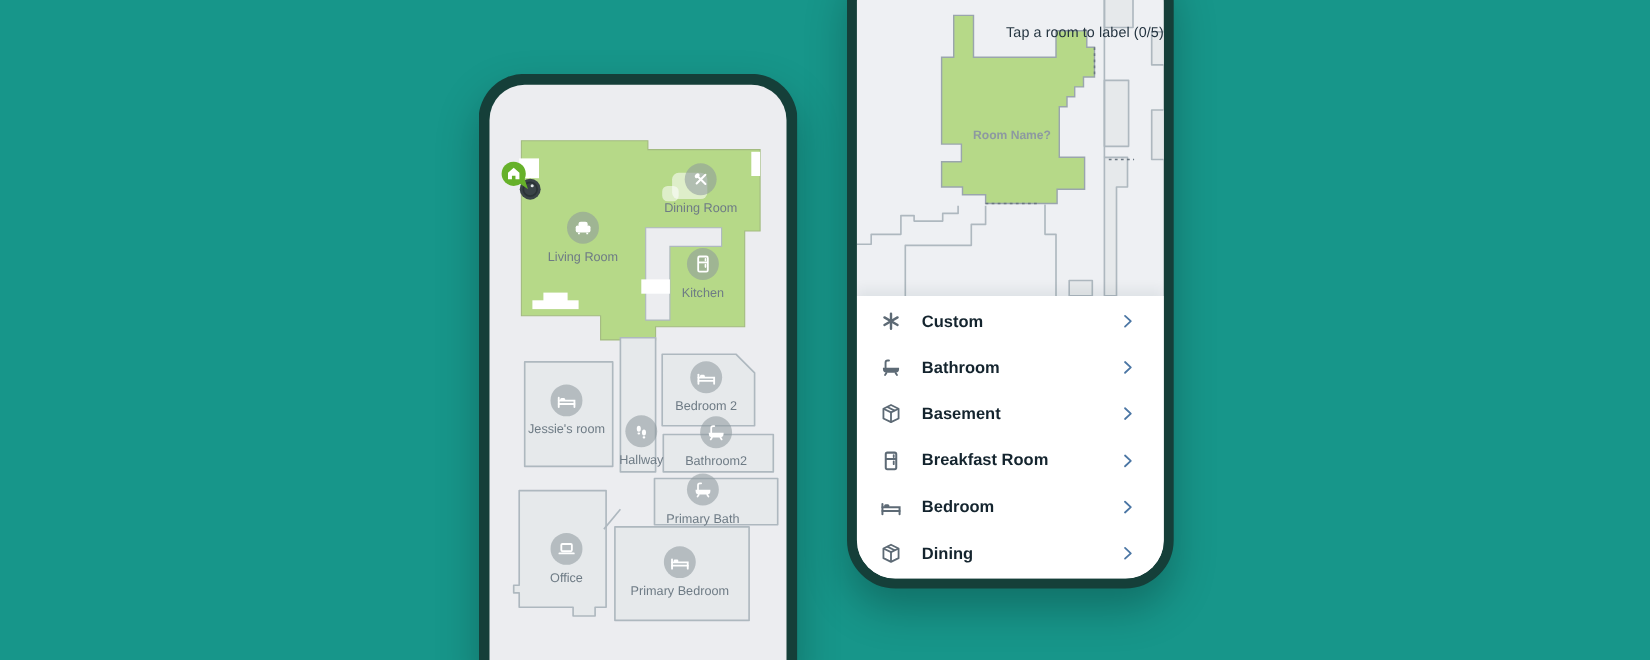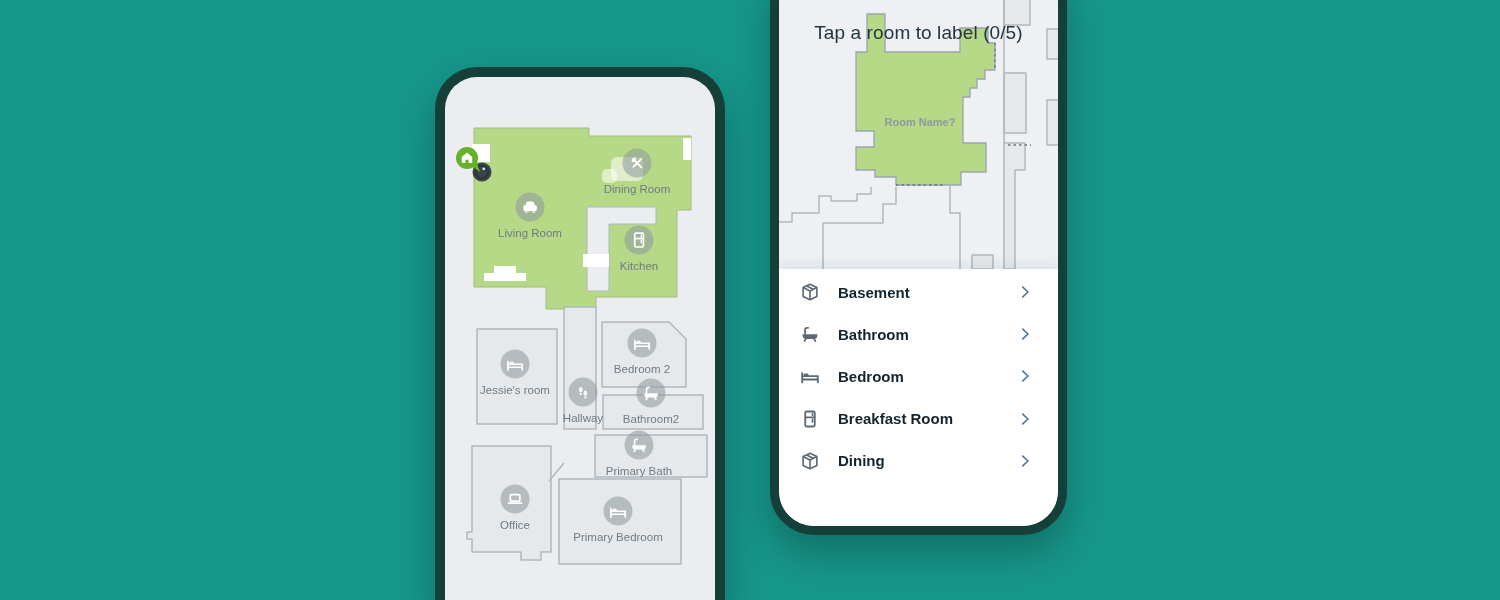--- a/index.html
+++ b/index.html
@@ -13,22 +13,22 @@
     border-radius:42px 42px 0 0;background:var(--screen);
     box-shadow:0 18px 38px rgba(0,0,0,.25);}
   .phone-right{left:770px;top:-42px;width:279px;height:559px;
     border:9px solid var(--frame);border-radius:44px;background:var(--mapbg);
     box-shadow:0 18px 38px rgba(0,0,0,.25);overflow:hidden;}
   .phone svg{display:block;}
   svg text{font-family:"Liberation Sans","DejaVu Sans",sans-serif;}
   .map-label{font-size:11.5px;fill:var(--label);}
   .room-name{font-size:11px;font-weight:bold;fill:var(--roomname);}
   
-  .map-instruction{position:absolute;top:55px;left:0;width:100%;text-align:center;
-    font-size:19px;color:var(--header);letter-spacing:.1px;}
+  .map-instruction{position:absolute;top:55px;left:0;width:100%;text-align:right;
+    font-size:13px;color:var(--header);letter-spacing:.1px;}
   .sheet{position:absolute;left:0;top:302px;width:100%;height:257px;background:#fff;
     border-radius:0 0 34px 34px;box-shadow:0 -5px 12px rgba(20,40,50,.07);
     padding-top:2px;box-sizing:border-box;}
   .row{display:flex;align-items:center;height:42.2px;padding:0 24px 0 20px;cursor:pointer;}
   .row .ricon{width:22px;height:22px;flex:0 0 22px;color:var(--listicon);}
   .row .rlabel{margin-left:17px;font-size:15px;font-weight:bold;color:var(--listtext);}
   .row .chev{margin-left:auto;width:18px;height:18px;color:var(--chev);}
 </style>
 </head>
 <body>
@@ -219,66 +219,79 @@
       </g>
       <text class="room-name" x="141" y="159" text-anchor="middle">Room Name?</text>
     </svg>
 
     <div class="map-instruction">Tap a room to label (0/5)</div>
 
     <div class="sheet">
       <div id="room-list">
           <div class="row">
             <svg class="ricon" viewBox="0 0 24 24">
+              <g stroke="currentColor" stroke-width="2.4" stroke-linecap="round" fill="none">
+                <path d="M12 4.5 V19.5"></path>
+                <path d="M5.5 8.25 L18.5 15.75"></path>
+                <path d="M18.5 8.25 L5.5 15.75"></path>
+              </g>
+            </svg>
+            <span class="rlabel">Custom</span>
+            <svg class="chev" viewBox="0 0 24 24">
+              <path d="M9 5.5 L16 12 L9 18.5" fill="none" stroke="currentColor" stroke-width="2.2" stroke-linecap="round" stroke-linejoin="round"></path>
+            </svg>
+          </div>
+          <div class="row">
+            <svg class="ricon" viewBox="0 0 24 24">
+              <path d="M4 12.3 H20 V13.6 a3.8 3.8 0 0 1 -3.8 3.8 H7.8 A3.8 3.8 0 0 1 4 13.6 Z" fill="currentColor"></path>
+              <g stroke="currentColor" stroke-width="1.9" fill="none" stroke-linecap="round">
+                <path d="M6.6 12.3 V7.2 a2 2 0 0 1 2 -2 h1.4"></path>
+                <path d="M7.4 17.6 L6.1 19.6 M16.6 17.6 L17.9 19.6"></path>
+              </g>
+            </svg>
+            <span class="rlabel">Bathroom</span>
+            <svg class="chev" viewBox="0 0 24 24">
+              <path d="M9 5.5 L16 12 L9 18.5" fill="none" stroke="currentColor" stroke-width="2.2" stroke-linecap="round" stroke-linejoin="round"></path>
+            </svg>
+          </div>
+          <div class="row">
+            <svg class="ricon" viewBox="0 0 24 24">
               <g stroke="currentColor" stroke-width="1.8" fill="none" stroke-linejoin="round">
                 <path d="M12 3.5 L19.5 7.2 V16.8 L12 20.5 L4.5 16.8 V7.2 Z"></path>
                 <path d="M4.5 7.2 L12 10.8 L19.5 7.2"></path>
                 <path d="M12 10.8 V20.5"></path>
                 <path d="M8.3 5.4 L15.7 9"></path>
               </g>
             </svg>
             <span class="rlabel">Basement</span>
             <svg class="chev" viewBox="0 0 24 24">
               <path d="M9 5.5 L16 12 L9 18.5" fill="none" stroke="currentColor" stroke-width="2.2" stroke-linecap="round" stroke-linejoin="round"></path>
             </svg>
           </div>
           <div class="row">
             <svg class="ricon" viewBox="0 0 24 24">
-              <path d="M4 12.3 H20 V13.6 a3.8 3.8 0 0 1 -3.8 3.8 H7.8 A3.8 3.8 0 0 1 4 13.6 Z" fill="currentColor"></path>
-              <g stroke="currentColor" stroke-width="1.9" fill="none" stroke-linecap="round">
-                <path d="M6.6 12.3 V7.2 a2 2 0 0 1 2 -2 h1.4"></path>
-                <path d="M7.4 17.6 L6.1 19.6 M16.6 17.6 L17.9 19.6"></path>
-              </g>
-            </svg>
-            <span class="rlabel">Bathroom</span>
+              <rect x="6.8" y="3.8" width="10.4" height="16.4" rx="1.6" fill="none" stroke="currentColor" stroke-width="2"></rect>
+              <path d="M6.8 10.2 H17.2" stroke="currentColor" stroke-width="2"></path>
+              <path d="M14.7 6.2 V8.2 M14.7 12.4 V15.2" stroke="currentColor" stroke-width="1.8" stroke-linecap="round"></path>
+            </svg>
+            <span class="rlabel">Breakfast Room</span>
             <svg class="chev" viewBox="0 0 24 24">
               <path d="M9 5.5 L16 12 L9 18.5" fill="none" stroke="currentColor" stroke-width="2.2" stroke-linecap="round" stroke-linejoin="round"></path>
             </svg>
           </div>
           <div class="row">
             <svg class="ricon" viewBox="0 0 24 24">
               <g stroke="currentColor" stroke-width="2" stroke-linecap="round" fill="none">
                 <path d="M3.5 19 V9"></path>
                 <path d="M3.5 12.2 H20.5 V19"></path>
                 <path d="M3.5 15.8 H20.5"></path>
               </g>
               <rect x="5.2" y="9.2" width="5.2" height="3" rx="1.5" fill="currentColor"></rect>
             </svg>
             <span class="rlabel">Bedroom</span>
-            <svg class="chev" viewBox="0 0 24 24">
-              <path d="M9 5.5 L16 12 L9 18.5" fill="none" stroke="currentColor" stroke-width="2.2" stroke-linecap="round" stroke-linejoin="round"></path>
-            </svg>
-          </div>
-          <div class="row">
-            <svg class="ricon" viewBox="0 0 24 24">
-              <rect x="6.8" y="3.8" width="10.4" height="16.4" rx="1.6" fill="none" stroke="currentColor" stroke-width="2"></rect>
-              <path d="M6.8 10.2 H17.2" stroke="currentColor" stroke-width="2"></path>
-              <path d="M14.7 6.2 V8.2 M14.7 12.4 V15.2" stroke="currentColor" stroke-width="1.8" stroke-linecap="round"></path>
-            </svg>
-            <span class="rlabel">Breakfast Room</span>
             <svg class="chev" viewBox="0 0 24 24">
               <path d="M9 5.5 L16 12 L9 18.5" fill="none" stroke="currentColor" stroke-width="2.2" stroke-linecap="round" stroke-linejoin="round"></path>
             </svg>
           </div>
           <div class="row">
             <svg class="ricon" viewBox="0 0 24 24">
               <g stroke="currentColor" stroke-width="1.8" fill="none" stroke-linejoin="round">
                 <path d="M12 3.5 L19.5 7.2 V16.8 L12 20.5 L4.5 16.8 V7.2 Z"></path>
                 <path d="M4.5 7.2 L12 10.8 L19.5 7.2"></path>
                 <path d="M12 10.8 V20.5"></path>

